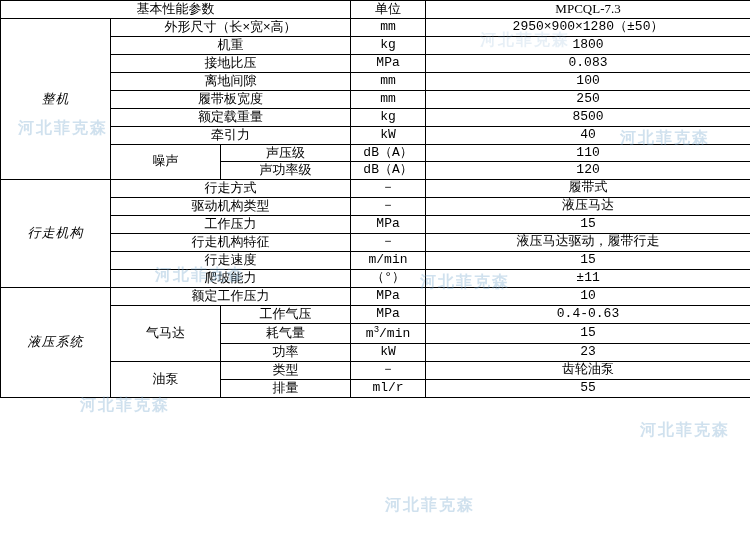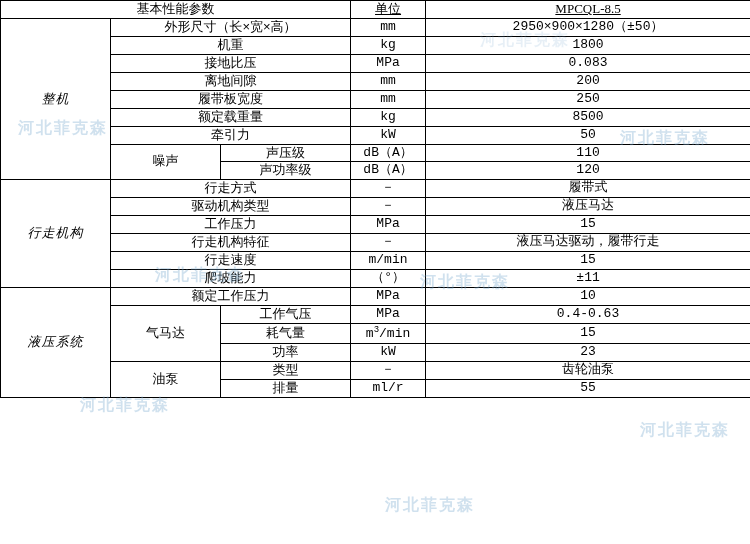--- a/index.html
+++ b/index.html
@@ -38,21 +38,20 @@
     font-size: 14px;
     letter-spacing: 1px;
     font-style: italic;
   }
   td.header-cell {
     font-size: 14px;
   }
   td.header-unit, td.header-model {
     font-family: "Liberation Serif", "DejaVu Serif", serif;
     font-size: 14px;
-    text-decoration: underline;
   }
   .wm-layer {
     position: absolute;
     left: 0;
     top: 0;
     width: 750px;
     height: 544px;
     pointer-events: none;
     overflow: hidden;
     z-index: 5;
@@ -84,21 +83,21 @@
     <col style="width:110px">
     <col style="width:110px">
     <col style="width:130px">
     <col style="width:75px">
     <col style="width:325px">
   </colgroup>
   <tbody>
     <tr>
       <td class="header-cell" colspan="3">基本性能参数</td>
       <td class="header-unit">单位</td>
-      <td class="header-model">MPCQL-8.5</td>
+      <td class="header-model">MPCQL-7.3</td>
     </tr>
 
     <tr>
       <td class="group-cell" rowspan="9">整机</td>
       <td colspan="2">外形尺寸（长×宽×高）</td>
       <td class="unit-cell">mm</td>
       <td class="value-cell">2950×900×1280（±50）</td>
     </tr>
     <tr>
       <td colspan="2">机重</td>
@@ -106,36 +105,36 @@
       <td class="value-cell">1800</td>
     </tr>
     <tr>
       <td colspan="2">接地比压</td>
       <td class="unit-cell">MPa</td>
       <td class="value-cell">0.083</td>
     </tr>
     <tr>
       <td colspan="2">离地间隙</td>
       <td class="unit-cell">mm</td>
-      <td class="value-cell">200</td>
+      <td class="value-cell">100</td>
     </tr>
     <tr>
       <td colspan="2">履带板宽度</td>
       <td class="unit-cell">mm</td>
       <td class="value-cell">250</td>
     </tr>
     <tr>
       <td colspan="2">额定载重量</td>
       <td class="unit-cell">kg</td>
       <td class="value-cell">8500</td>
     </tr>
     <tr>
       <td colspan="2">牵引力</td>
       <td class="unit-cell">kW</td>
-      <td class="value-cell">50</td>
+      <td class="value-cell">40</td>
     </tr>
     <tr>
       <td rowspan="2">噪声</td>
       <td>声压级</td>
       <td class="unit-cell">dB（A）</td>
       <td class="value-cell">110</td>
     </tr>
     <tr>
       <td>声功率级</td>
       <td class="unit-cell">dB（A）</td>

